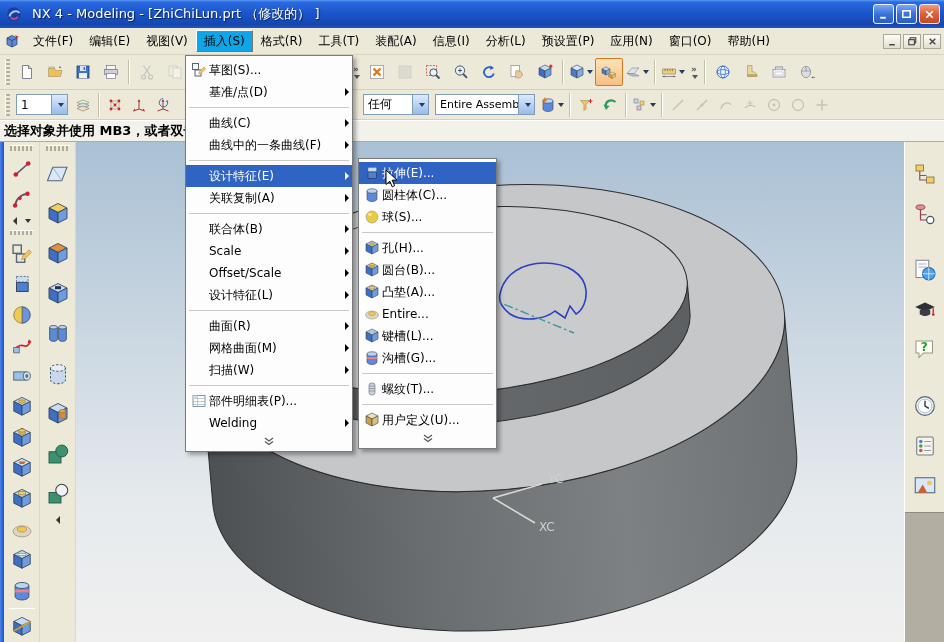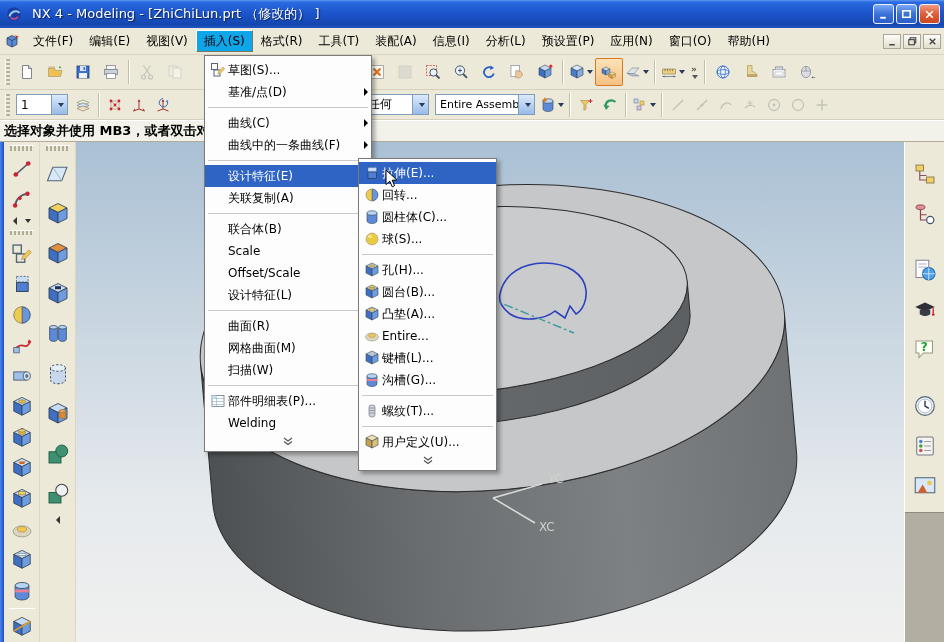--- a/index.html
+++ b/index.html
@@ -48,21 +48,21 @@
 .minirow{display:flex;gap:8px;align-items:center;height:12px}
 .tri-left{width:0;height:0;border-right:4px solid #333;border-top:4px solid transparent;border-bottom:4px solid transparent}
 .viewport{flex:1;position:relative;overflow:hidden}
 .viewport svg{display:block}
 .rbar{width:40px;background:#ece9d8;border-left:1px solid #fff;display:flex;flex-direction:column;align-items:center;overflow:hidden}
 .rbtn{width:32px;height:36px;display:flex;align-items:center;justify-content:center;margin:2px 0;border:1px solid transparent}
 .rgap{height:16px}
 .rgray{flex:1;width:100%;background:#b2aea2;border-top:1px solid #8e8a7c;margin-top:6px}
 
 .popup{position:absolute;background:#fdfdfd;border:1px solid #7a7a7a;box-shadow:3px 3px 4px rgba(0,0,0,.32);z-index:50;padding:3px 0}
-#insertMenu{left:204px;top:55px;width:168px}
+#insertMenu{left:185px;top:55px;width:168px}
 #designSub{left:358px;top:158px;width:139px}
 .mrow{height:22px;display:flex;align-items:center;padding:0 3px 0 2px;white-space:nowrap}
 .mrow.active{background:#2f63c4;color:#fff}
 .micon{width:21px;display:flex;justify-content:center;align-items:center;flex:none}
 .mlabel{flex:1;font-size:12px;overflow:hidden}
 .marrow{width:10px;display:flex;justify-content:flex-end;align-items:center}
 .tri-right{width:0;height:0;border-left:4px solid #000;border-top:4px solid transparent;border-bottom:4px solid transparent}
 .mrow.active .tri-right{border-left-color:#fff}
 .msep{height:1px;background:#c9c9c9;margin:4px 3px}
 .mchev{height:14px;display:flex;justify-content:center;align-items:center}
@@ -1009,30 +1009,20 @@
           <rect x="4" y="7" width="8.5" height="6.5" fill="#4f7fd0" stroke="#234" stroke-width=".6"></rect>
           <rect x="4" y="2.5" width="8.5" height="4" fill="#c8dcf4" stroke="#568" stroke-width=".6" stroke-dasharray="1.6 1"></rect>
         </svg>
       </span>
       <span class="mlabel">拉伸(E)...</span>
       <span class="marrow"></span>
     </div>
     <div class="mrow">
       <span class="micon">
         <svg viewBox="0 0 16 16" width="16" height="16">
-          <path d="M8 2a6 6 0 0 1 0 12Z" fill="#6a94dc" stroke="#346" stroke-width=".6"></path>
-          <path d="M8 2a6 6 0 0 0 0 12Z" fill="#eccc50" stroke="#875" stroke-width=".6"></path>
-        </svg>
-      </span>
-      <span class="mlabel">回转...</span>
-      <span class="marrow"></span>
-    </div>
-    <div class="mrow">
-      <span class="micon">
-        <svg viewBox="0 0 16 16" width="16" height="16">
           <path d="M3 4v8c0 1.4 2.2 2.5 5 2.5s5-1.1 5-2.5V4" fill="#5d8ad8" stroke="#345" stroke-width=".6"></path>
           <ellipse cx="8" cy="4" rx="5" ry="2.2" fill="#b8d4f4" stroke="#345" stroke-width=".6"></ellipse>
         </svg>
       </span>
       <span class="mlabel">圆柱体(C)...</span>
       <span class="marrow"></span>
     </div>
     <div class="mrow">
       <span class="micon">
         <svg viewBox="0 0 16 16" width="16" height="16">

